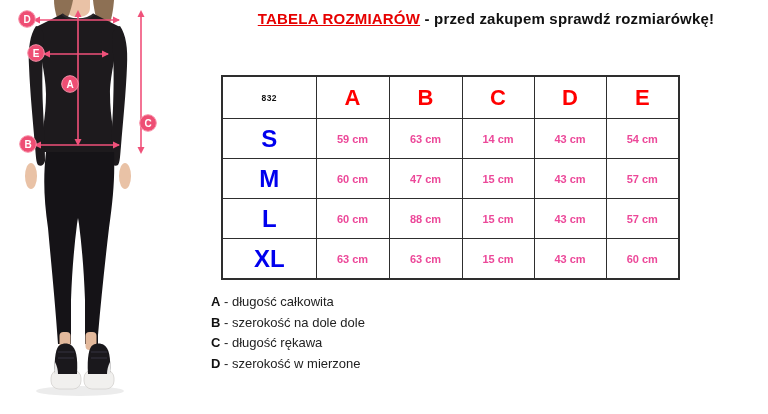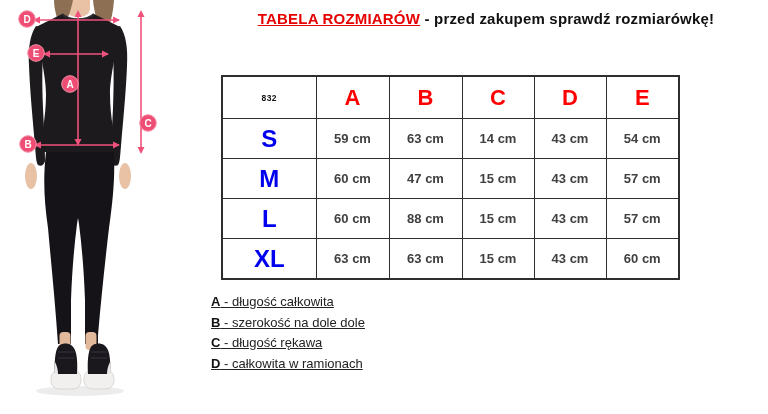--- a/index.html
+++ b/index.html
@@ -78,32 +78,31 @@
     font-size: 22px;
     font-weight: bold;
     color: #ff0000;
   }
   .size {
     font-size: 24px;
     font-weight: bold;
     color: #0000ee;
   }
   .val {
-    font-size: 13px;
-    font-weight: bold;
-    color: #404040;
+    font-size: 11px;
+    font-weight: bold;
+    color: #ec4899;
   }
 
   
   .legend {
     position: absolute;
     left: 211px; top: 294px;
     font-size: 13px;
     color: #222222;
-    text-decoration: underline;
   }
   .legend-row { margin-bottom: 5.5px; white-space: nowrap; }
   .lg-letter { font-weight: bold; color: #111111; }
   .lg-sep { white-space: pre; }
   .lg-text { font-weight: normal; }
 </style>
 </head>
 <body>
 
 <div class="page">
@@ -256,17 +255,17 @@
     <div class="legend-row">
       <span class="lg-letter">A</span><span class="lg-sep"> - </span><span class="lg-text">długość całkowita</span>
     </div>
     <div class="legend-row">
       <span class="lg-letter">B</span><span class="lg-sep"> - </span><span class="lg-text">szerokość na dole dole</span>
     </div>
     <div class="legend-row">
       <span class="lg-letter">C</span><span class="lg-sep"> - </span><span class="lg-text">długość rękawa</span>
     </div>
     <div class="legend-row">
-      <span class="lg-letter">D</span><span class="lg-sep"> - </span><span class="lg-text">całkowita w ramionach</span>
+      <span class="lg-letter">D</span><span class="lg-sep"> - </span><span class="lg-text">szerokość w mierzone</span>
     </div>
   </div>
 
 </div>
 
 </body></html>

